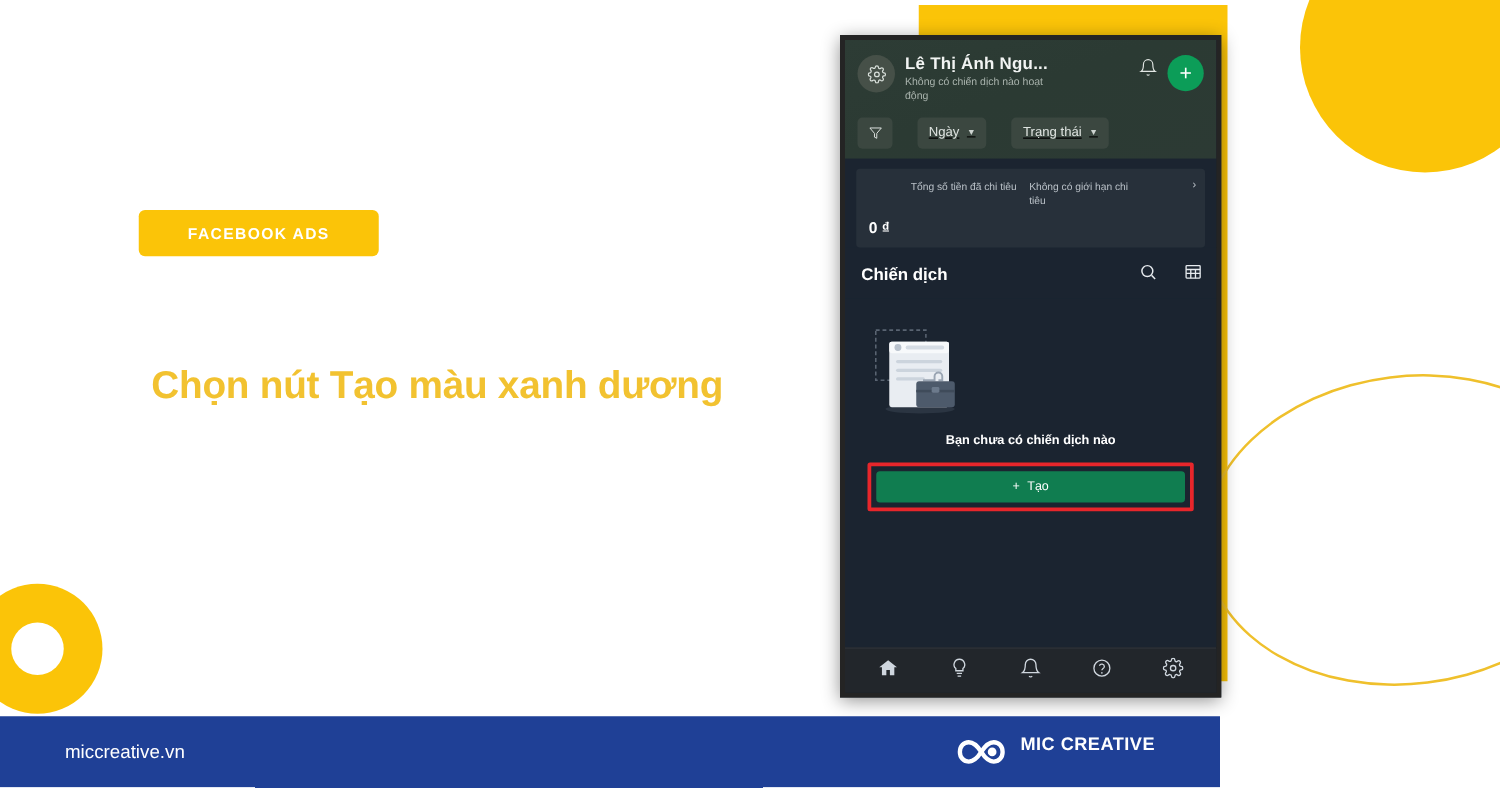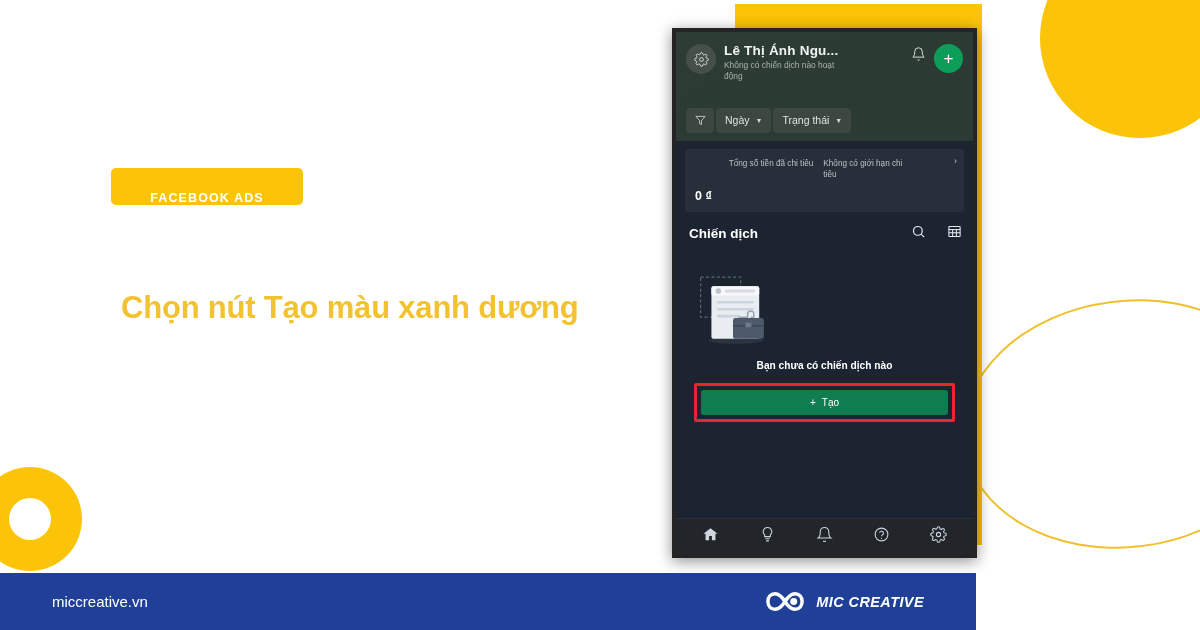--- a/index.html
+++ b/index.html
@@ -69,21 +69,21 @@
   .acct-sub {
     color:#a9b3ad; font-size:8.4px; line-height:1.35; margin-top:2px;
     max-width:125px;
   }
   .bell-btn { flex:0 0 auto; margin-top:4px; }
   .plus-btn {
     flex:0 0 auto; width:29px; height:29px; border-radius:50%;
     background:#0c9d58; display:flex; align-items:center; justify-content:center;
     color:#fff; font-size:17px; line-height:1; margin-top:2px;
   }
-  .filters { display:flex; gap:2px; margin-top:25px; }
+  .filters { display:flex; gap:20px; margin-top:11px;text-decoration:underline; }
   .chip {
     background:#3b4740; border-radius:4px; height:25px;
     display:flex; align-items:center; gap:6px;
     padding:0 9px; color:#dfe4e1; font-size:10.5px;
   }
   .chip.icon-only { width:28px; padding:0; justify-content:center; }
   .caret { font-size:7px; opacity:.9; }
 
   
   .spend-wrap { background:#1b2430; padding:8px 9px 0 9px; }
@@ -128,36 +128,36 @@
   .botnav {
     height:36px; background:#22262b; border-top:1px solid #2e3238;
     display:flex; align-items:center; justify-content:space-around;
     padding:0 6px;
   }
 
   
   .badge {
     position:absolute; left:111px; top:168px;
     width:192px; height:37px; border-radius:5px; background:#FBC408;
-    display:flex; align-items:flex-end; justify-content:center;
+    display:flex; align-items:center; justify-content:center;
     color:#ffffff; font-size:12.5px; font-weight:bold; letter-spacing:1.1px;
   }
   .headline {
     position:absolute; left:121px; top:290px; width:540px;
     color:#F2C230; font-size:31px; font-weight:bold; letter-spacing:-.2px;
   }
 
   
   .footer {
     position:absolute; left:0; bottom:0; width:976px; height:57px;
     background:#1F4096; display:flex; align-items:center;
     justify-content:space-between; padding:0 52px;
   }
   .footer-url { color:#ffffff; font-size:15px; }
-  .brand { display:flex; align-items:center; gap:11px;font-style:italic; }
+  .brand { display:flex; align-items:flex-start; gap:11px; }
   .brand-name { color:#ffffff; font-size:14.5px; font-weight:bold; letter-spacing:.4px; }
 </style>
 </head>
 <body>
 
 <div class="stage">
 
   <div class="deco-circle-tr"></div>
   <div class="deco-donut-bl"></div>
   <div class="deco-yellow-rect"></div>

